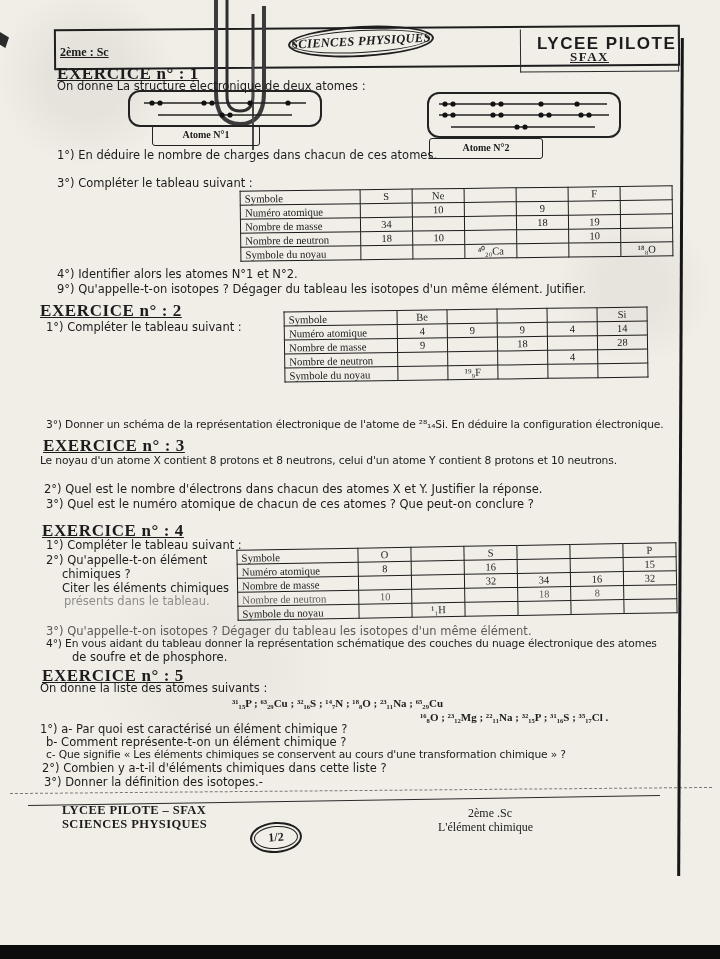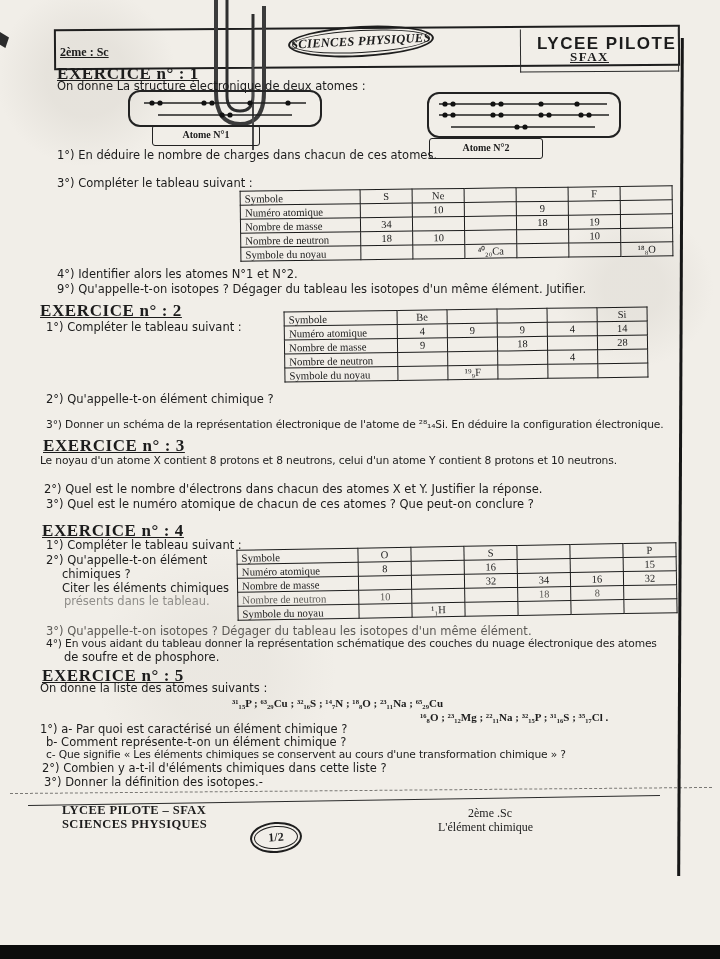--- a/index.html
+++ b/index.html
@@ -227,21 +227,20 @@
       <td class="lbl">Symbole du noyau</td>
       <td></td>
       <td>¹⁹₉F</td>
       <td></td>
       <td></td>
       <td></td>
     </tr>
   </tbody>
     </table>
 
-  <div class="abs hw" style="left:46px;top:392px;">2°)   Qu'appelle-t-on élément chimique ?</div>
   <div class="abs hw long" style="left:46px;top:418px;">3°)   Donner un schéma de la représentation électronique de l'atome de ²⁸₁₄Si. En déduire la configuration électronique.</div>
 
   <div class="abs ex-title" style="left:43px;top:436px;">EXERCICE  n° : 3</div>
   <div class="abs hw long" style="left:40px;top:454px;">Le noyau d'un atome X contient 8 protons et 8 neutrons, celui d'un atome Y contient 8 protons et 10 neutrons.</div>
   <div class="abs hw" style="left:44px;top:482px;">2°)   Quel est le nombre d'électrons dans chacun des atomes X et Y. Justifier la réponse.</div>
   <div class="abs hw" style="left:46px;top:497px;">3°)   Quel est le numéro atomique de chacun de ces atomes ? Que peut-on conclure ?</div>
 
   <div class="abs ex-title" style="left:42px;top:521px;">EXERCICE  n° : 4</div>
   <div class="abs hw" style="left:46px;top:538px;">1°)   Compléter le tableau suivant :</div>
   <div class="abs hw" style="left:46px;top:553px;">2°)   Qu'appelle-t-on élément</div>
@@ -294,21 +293,21 @@
       <td></td>
       <td></td>
       <td></td>
       <td></td>
     </tr>
   </tbody>
     </table>
 
   <div class="abs hw semifaded" style="left:46px;top:624px;">3°)   Qu'appelle-t-on isotopes ? Dégager du tableau les isotopes d'un même élément.</div>
   <div class="abs hw long" style="left:46px;top:637px;">4°)   En vous aidant du tableau donner la représentation schématique des couches du nuage électronique des atomes</div>
-  <div class="abs hw" style="left:64px;top:650px;">de soufre et de phosphore.</div>
+  <div class="abs hw" style="left:72px;top:650px;">de soufre et de phosphore.</div>
 
   <div class="abs ex-title" style="left:42px;top:666px;">EXERCICE  n° : 5</div>
   <div class="abs hw" style="left:40px;top:681px;">On donne la liste des atomes suivants :</div>
   <div class="abs serifline" style="left:232px;top:697px;font-size:11px;font-weight:bold;">³¹₁₅P  ;  ⁶³₂₉Cu  ;  ³²₁₆S  ;  ¹⁴₇N  ;  ¹⁸₈O  ;  ²³₁₁Na  ;  ⁶⁵₂₉Cu</div>
   <div class="abs serifline" style="left:420px;top:711px;font-size:11px;font-weight:bold;">¹⁶₈O  ;  ²³₁₂Mg  ;  ²²₁₁Na  ;  ³²₁₅P  ;  ³¹₁₆S  ;  ³⁵₁₇Cl .</div>
   <div class="abs hw" style="left:40px;top:722px;">1°) a-   Par quoi est caractérisé un élément chimique ?</div>
   <div class="abs hw" style="left:46px;top:735px;">b-   Comment représente-t-on un élément chimique ?</div>
   <div class="abs hw long" style="left:46px;top:748px;">c-   Que signifie « Les éléments chimiques se conservent au cours d'une transformation chimique »  ?</div>
   <div class="abs hw" style="left:42px;top:761px;">2°)   Combien y a-t-il d'éléments chimiques dans cette liste ?</div>
   <div class="abs hw" style="left:44px;top:775px;">3°)   Donner la définition des isotopes.-</div>

